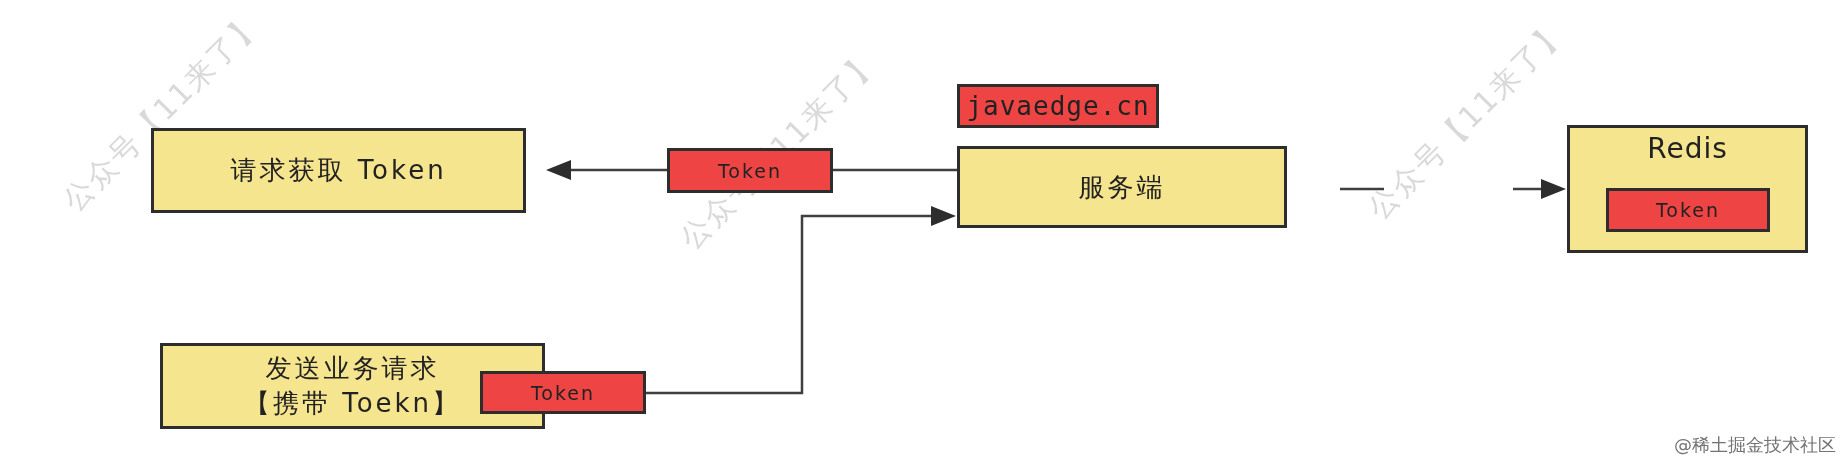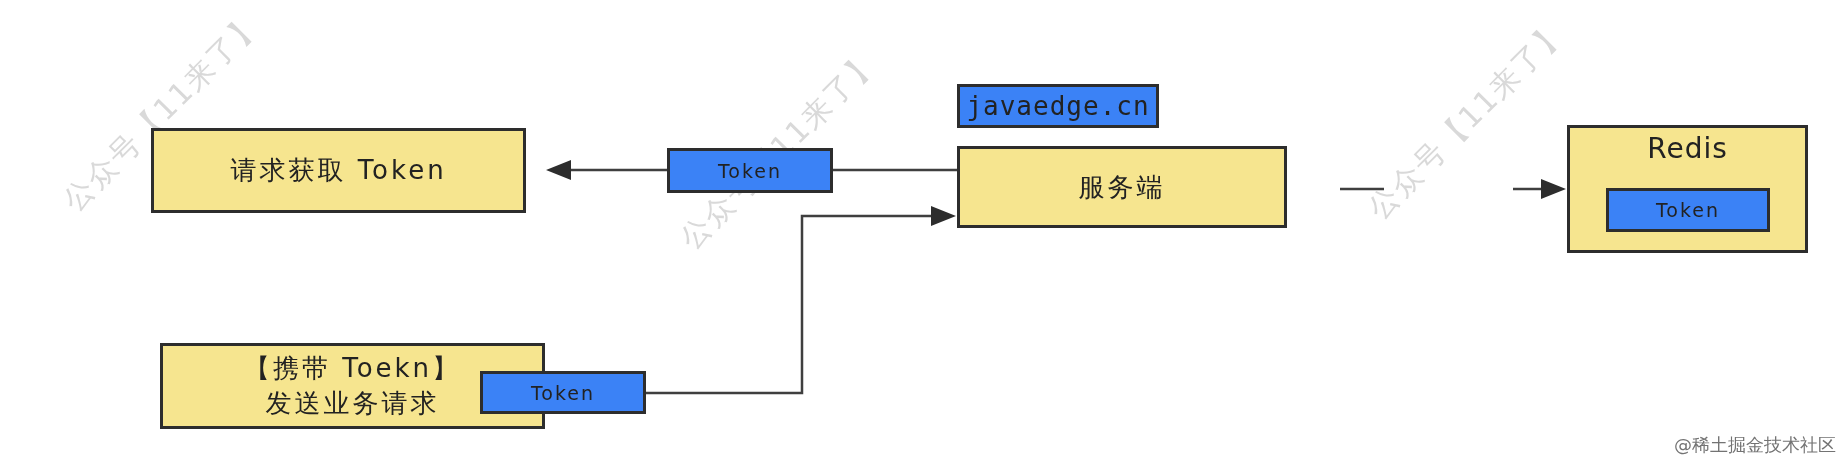--- a/index.html
+++ b/index.html
@@ -58,21 +58,21 @@
     box-sizing: border-box;
     border: 3px solid #2d2d2d;
     display: flex;
     align-items: center;
     justify-content: center;
     text-align: center;
     color: #222222;
     z-index: 2;
   }
   .yellow { background: #f6e58f; }
-  .white  { background: #3b82f6; }
+  .white  { background: #ef4444; }
 
   .cjk   { font-size: 26px; letter-spacing: 3px; }
   .latin { font-size: 19px; letter-spacing: 2px; }
   .mono  { font-family: "DejaVu Sans Mono", monospace; font-size: 26px; letter-spacing: 1px; }
 
   .box-request  { left: 151px; top: 128px; width: 375px; height: 85px; }
   .box-token-mid{ left: 667px; top: 148px; width: 166px; height: 45px; }
   .box-domain   { left: 957px; top: 84px;  width: 202px; height: 44px; }
   .box-server   { left: 957px; top: 146px; width: 330px; height: 82px; }
 
@@ -148,22 +148,22 @@
 
 
   <div class="box yellow box-redis">
     <span class="redis-title">Redis</span>
   </div>
   <div class="box white latin box-redis-token">
     <span>Token</span>
   </div>
 
   <div class="box yellow cjk box-business">
+    <span>发送业务请求</span>
     <span>【携带 Toekn】</span>
-    <span>发送业务请求</span>
   </div>
 
   <div class="box white latin box-token-bottom">
     <span>Token</span>
   </div>
 
   <div class="wm-community">@稀土掘金技术社区</div>
 
 </div>
 

